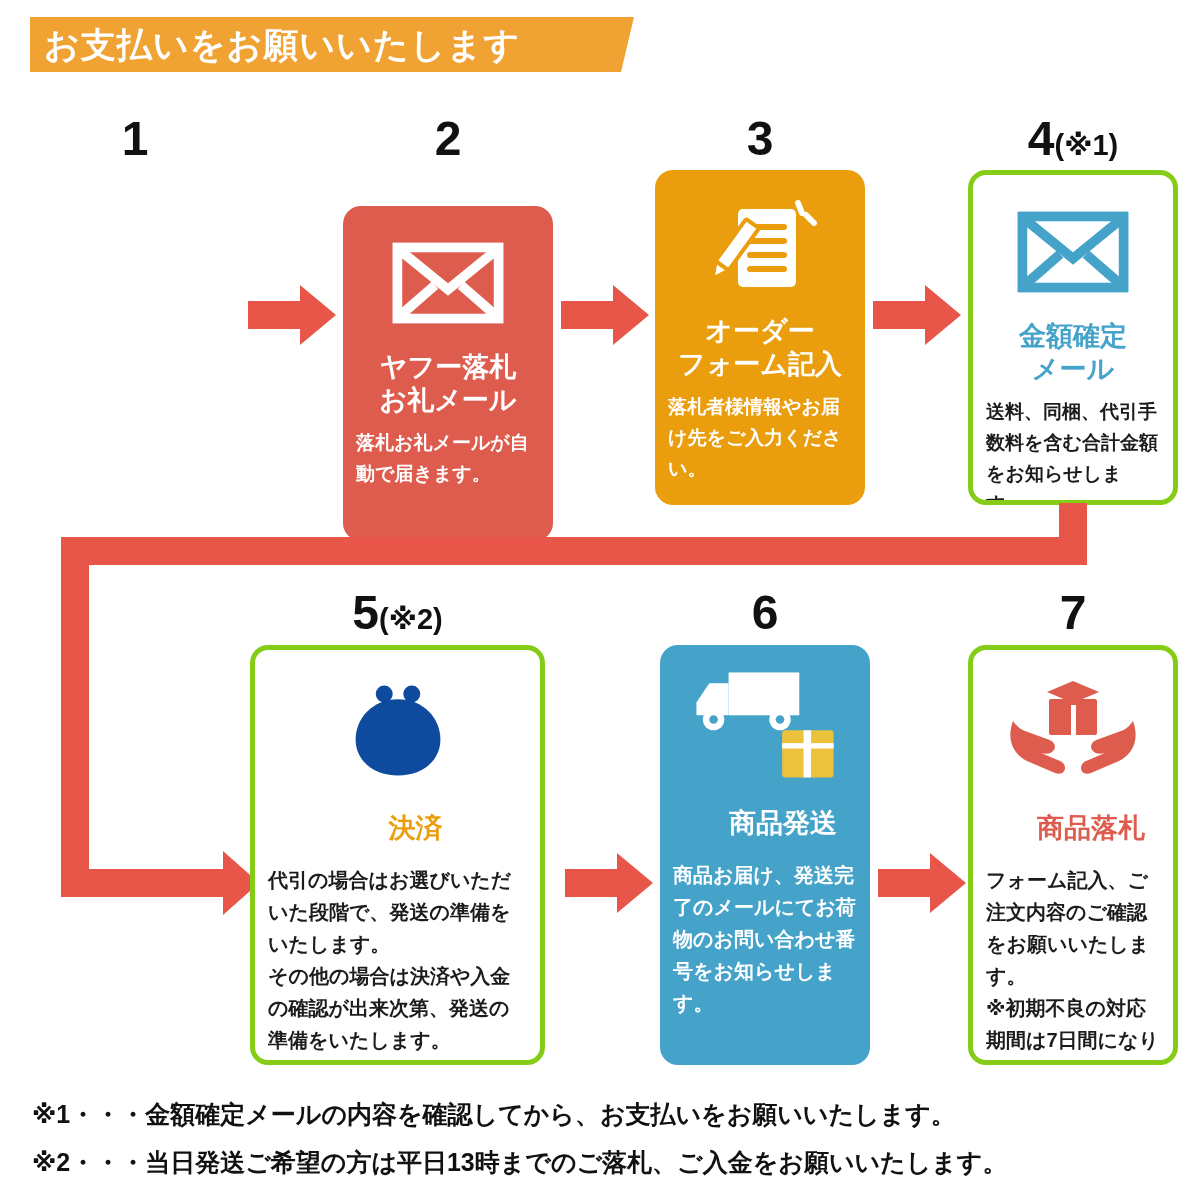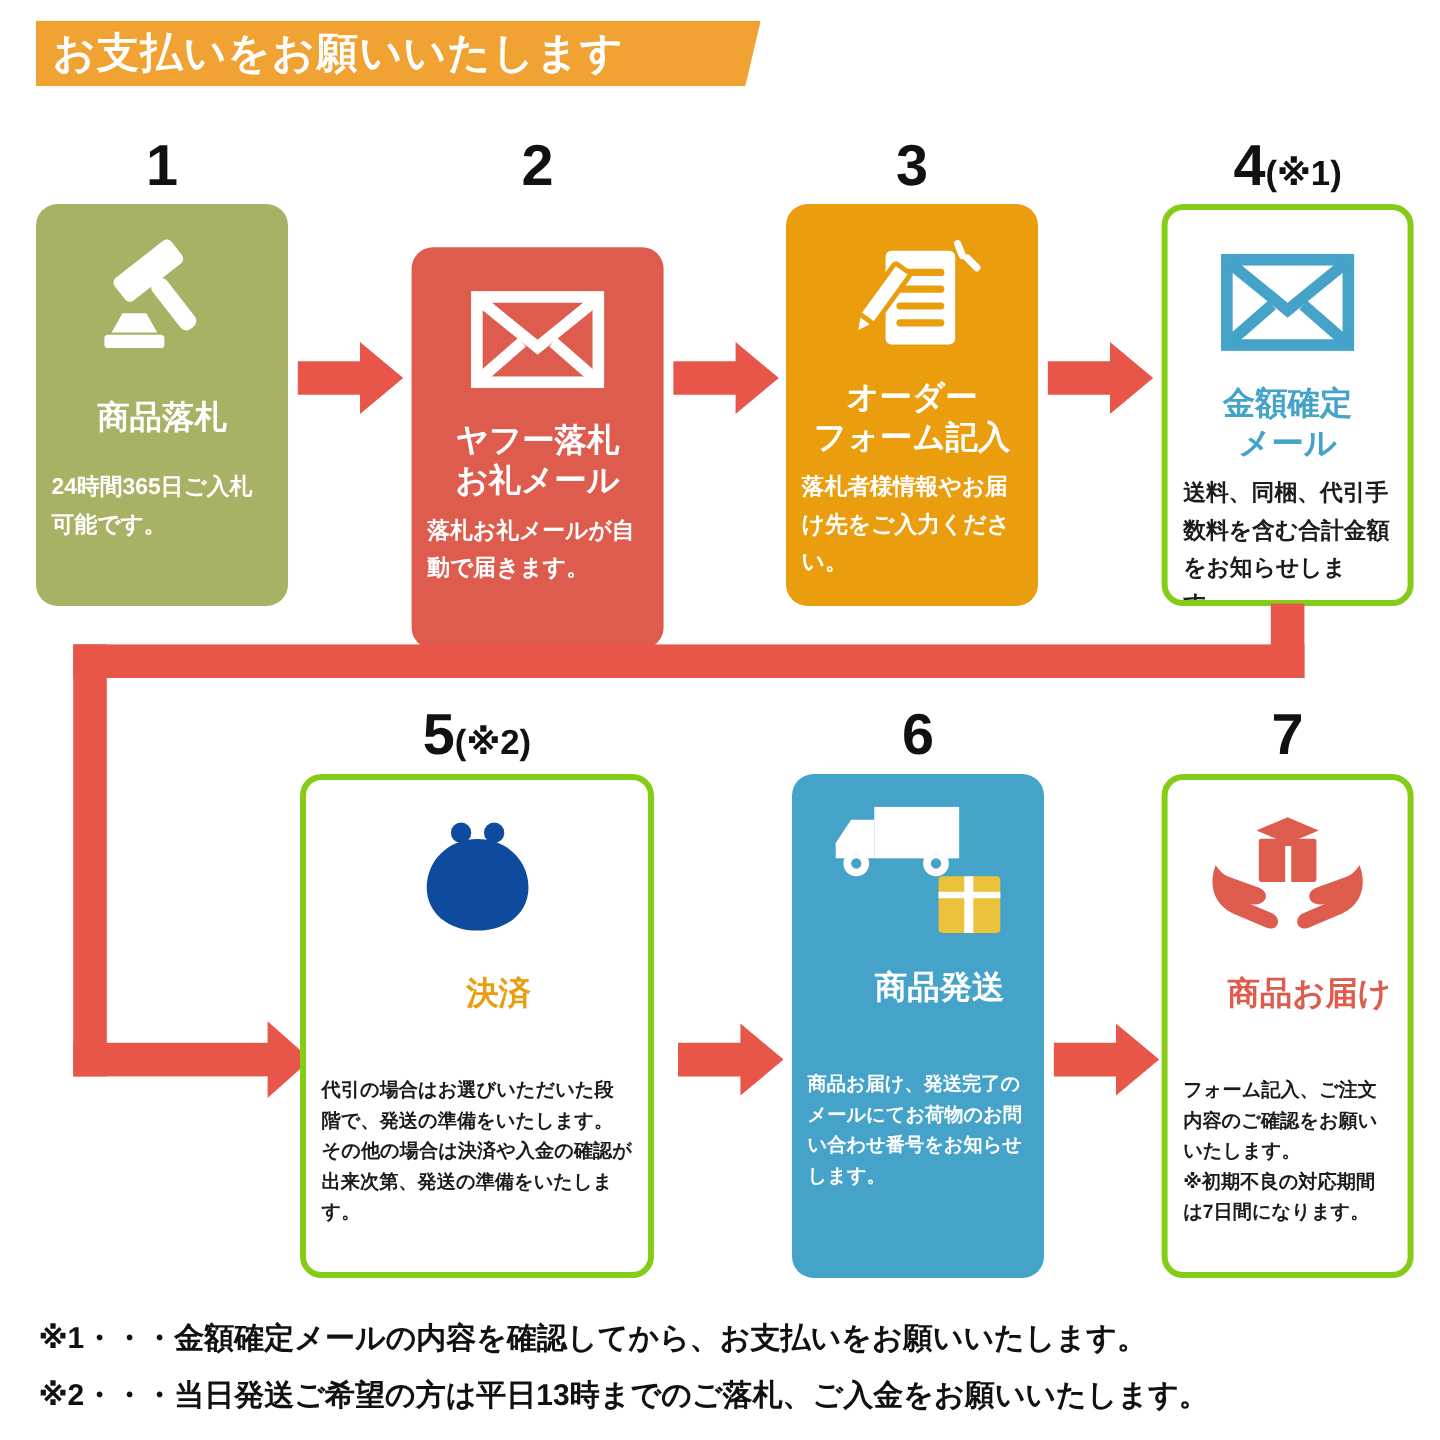--- a/index.html
+++ b/index.html
@@ -33,21 +33,21 @@
   .card.solid{color:#fff;}
   .card.outline{background:#fff;border:5px solid #84cc16;}
   .icon-area{height:142px;display:flex;align-items:center;justify-content:center;
              padding-top:12px;box-sizing:border-box;}
   .card.row2 .icon-area{height:150px;}
   .card-title{height:72px;display:flex;align-items:center;justify-content:center;
               text-align:center;font-size:27px;line-height:1.22;white-space:pre-line;}
   .card.row2 .card-title{height:56px;padding-left:36px;}
   .card-body{padding:8px 13px 0;font-size:19px;line-height:1.62;text-align:left;
              white-space:pre-line;}
-  .card.row2 .card-body{font-size:16px;line-height:1.6;margin-top:32px;}
+  .card.row2 .card-body{font-size:20px;line-height:1.6;}
   .card.outline .card-body{color:#1c1c1c;}
 
   .c1{left:30px;background:#A9B164;}
   .c2{left:343px;background:#DE5C4E;margin-top:36px;}
   .c3{left:655px;background:#EA9E0E;}
   .c4{left:968px;border-color:#45A3CA;}
   .c4 .card-title{color:#45A3CA;}
   .c5{left:250px;width:295px;border-color:#EA9E0E;}
   .c5 .card-title{color:#EA9E0E;}
   .c6{left:660px;background:#45A3CA;}
@@ -82,36 +82,20 @@
   <div class="num" style="left:343px;width:210px;">
     <span>2</span><span class="suffix"></span>
   </div>
   <div class="num" style="left:655px;width:210px;">
     <span>3</span><span class="suffix"></span>
   </div>
   <div class="num" style="left:968px;width:210px;">
     <span>4</span><span class="suffix">(※1)</span>
   </div>
 
-  <div class="card solid c1">
-    <div class="icon-area">
-      <svg width="112" height="104" viewBox="0 0 112 104">
-        <g fill="#ffffff">
-          <g transform="rotate(-38 52 40)">
-            <rect x="22" y="16" width="60" height="24" rx="5"></rect>
-            <rect x="44" y="38" width="15" height="50" rx="6"></rect>
-          </g>
-          <path d="M14 82 L52 82 L43 66 L23 66 Z"></path>
-          <rect x="8" y="84" width="50" height="11" rx="3"></rect>
-        </g>
-      </svg>
-    </div>
-    <div class="card-title">商品落札</div>
-    <div class="card-body">24時間365日ご入札可能です。</div>
-  </div>
 
   <div class="card solid c2">
     <div class="icon-area">
       <svg width="112" height="82" viewBox="0 0 104 76">
         <g fill="none" stroke="#ffffff" stroke-width="9">
           <rect x="5" y="5" width="94" height="66"></rect>
           <polyline points="9,9 52,44 95,9"></polyline>
           <line x1="9" y1="67" x2="40" y2="40"></line>
           <line x1="95" y1="67" x2="64" y2="40"></line>
         </g>
@@ -233,21 +217,21 @@
       <svg width="140" height="104" viewBox="0 0 140 104">
         <g fill="#DE5C4E">
           <rect x="46" y="20" width="48" height="36" rx="2"></rect>
           <polygon points="70,2 44,13 70,24 96,13"></polygon>
           <path d="M10 42 C 4 58 8 74 24 82 L 52 94 C 62 98 66 86 57 82 L 38 74 C 52 78 58 64 44 60 L 22 52 C 16 50 13 46 10 42 Z"></path>
           <path d="M130 42 C 136 58 132 74 116 82 L 88 94 C 78 98 74 86 83 82 L 102 74 C 88 78 82 64 96 60 L 118 52 C 124 50 127 46 130 42 Z"></path>
         </g>
         <rect x="68" y="26" width="5" height="30" fill="#ffffff"></rect>
       </svg>
     </div>
-    <div class="card-title">商品お届け</div>
+    <div class="card-title">商品落札</div>
     <div class="card-body">フォーム記入、ご注文内容のご確認をお願いいたします。
 ※初期不良の対応期間は7日間になります。</div>
   </div>
 
   <div class="arrow" style="left:565px;top:851px;">
     <svg width="88" height="64" viewBox="0 0 88 64">
         <polygon points="0,18 52,18 52,2 88,32 52,62 52,46 0,46" fill="#E8564A"></polygon>
       </svg>
   </div>
   <div class="arrow" style="left:878px;top:851px;">

